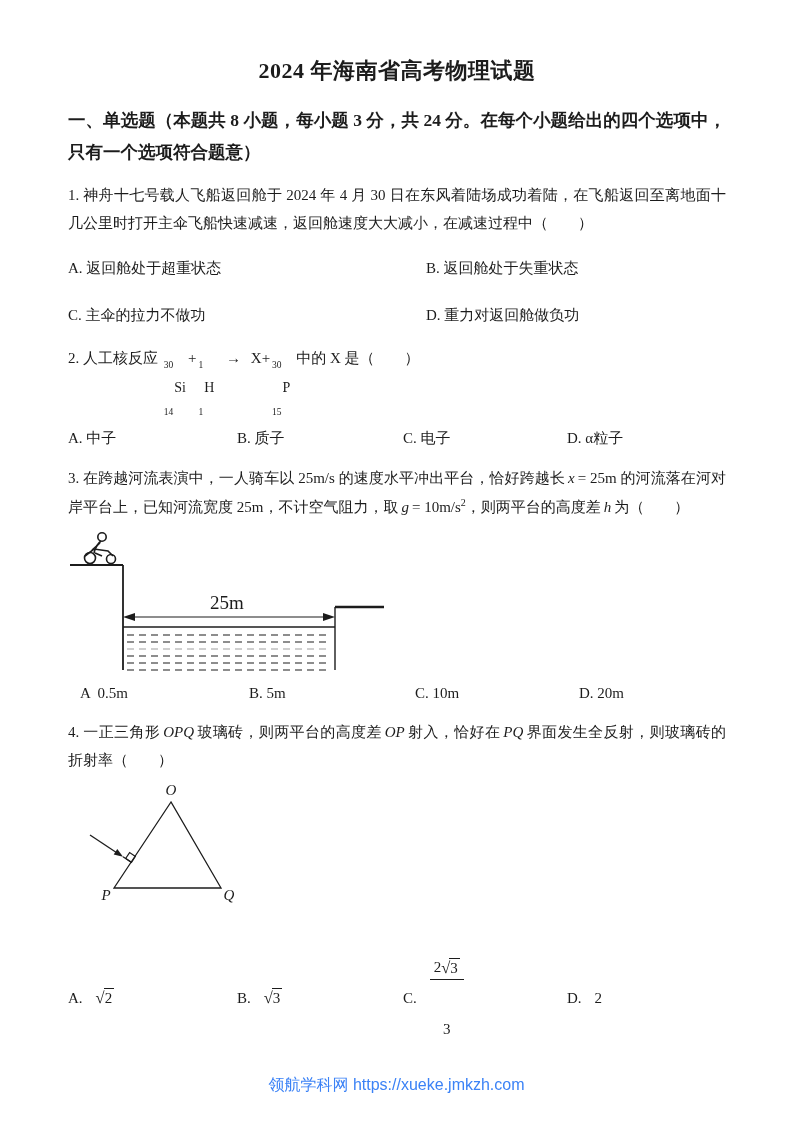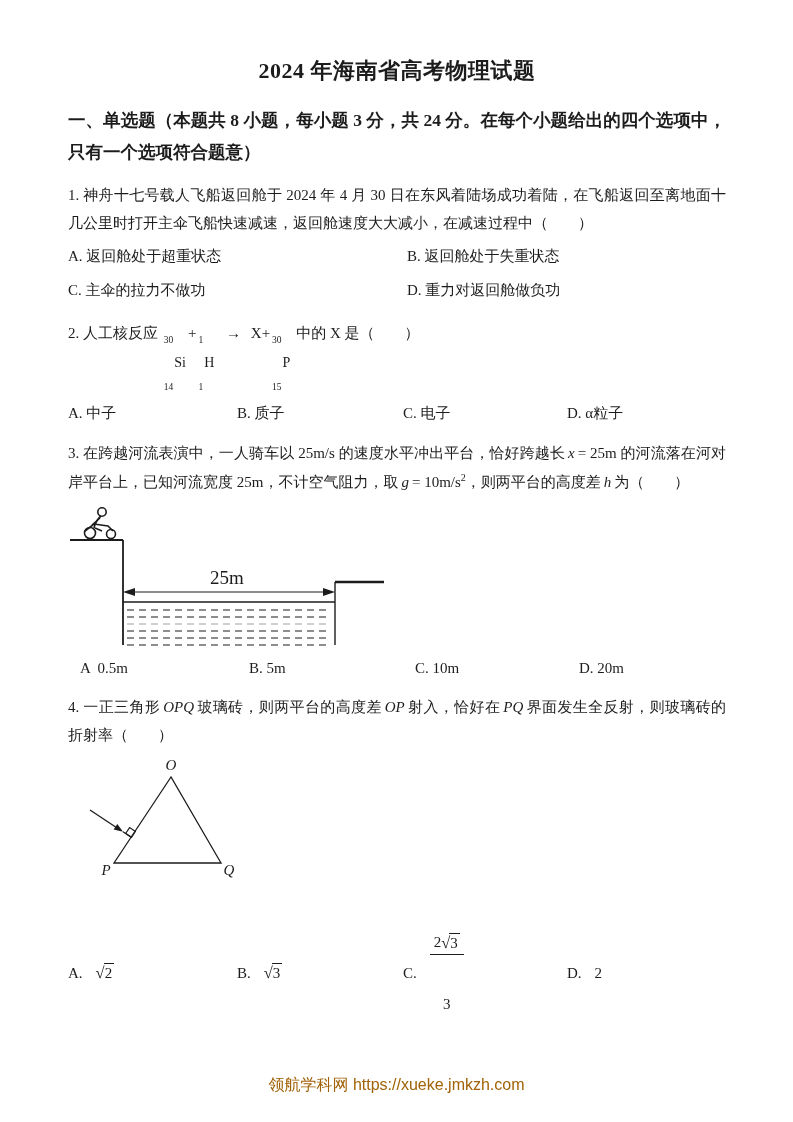--- a/index.html
+++ b/index.html
@@ -23,21 +23,21 @@
   }
   .qtext{
     font-size:15px;line-height:1.9;text-align:justify;margin:0;
   }
   .var{font-style:italic;margin:0 3px;}
   sup.pw{font-size:10px;}
   .opts{display:grid;font-size:15px;line-height:1.9;white-space:pre-wrap;}
   .opts4{grid-template-columns:169px 166px 164px auto;}
   .opts2{grid-template-columns:339px auto;row-gap:6px;}
   .q1-text{margin:8px 0 4px;}
-  .q1-opts{margin:4px 0 14px;}
+  .q1-opts{margin:16px 0 14px;gap:19px;}
   .q2-text{margin:0 0 6px;}
   .q2-opts{margin:0 0 12px;}
   .fig3{margin:8px 0 6px -2px;display:block;}
   .q3-opts{margin:0 12px 10px;}
   .q4-text{margin:4px 0 0;}
   .fig4{margin:10px 0 2px 10px;display:block;}
   .q4-opts{margin:4px 0 12px;align-items:center;}
   .q5-text{margin:2px 0 0;}
   
   .nuc{display:inline-flex;align-items:center;vertical-align:-0.35em;margin:0 2px;}
@@ -48,21 +48,21 @@
   .q4opt{display:flex;align-items:center;}
   .q4opt .lab{margin-right:13px;}
   .sqrt{display:inline-flex;align-items:flex-start;}
   .sqrt .sign{font-size:1.1em;line-height:1.25;}
   .sqrt .rad{border-top:1.4px solid #1c1c1c;line-height:1.25;padding:0 2px 0 1px;margin-left:-1px;}
   .frac{display:inline-block;text-align:center;vertical-align:middle;line-height:1.3;}
   .frac .num{display:flex;justify-content:center;border-bottom:1.3px solid #1c1c1c;padding:0 4px 1px;}
   .frac .den{display:block;padding-top:1px;}
   .footer{
     position:absolute;left:0;bottom:26px;width:100%;
-    text-align:center;color:#a16207;font-size:16px;
+    text-align:center;color:#3b82f6;font-size:16px;
     font-family:"Liberation Sans","DejaVu Sans",sans-serif;
   }
   svg text{font-family:"Liberation Serif","DejaVu Serif",serif;}
 </style>
 </head>
 <body>
 
 <div class="page">
 
   <h1 class="title">2024 年海南省高考物理试题</h1>

